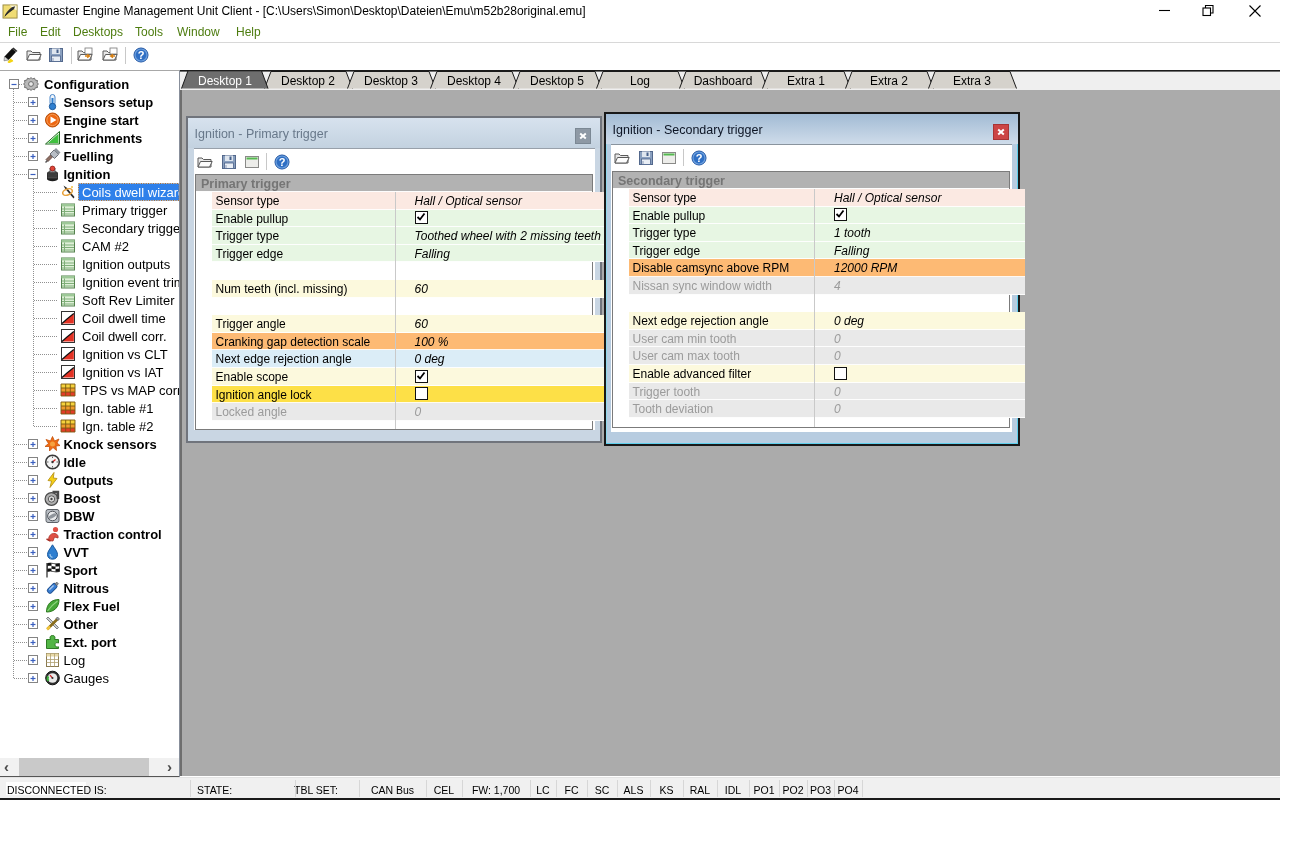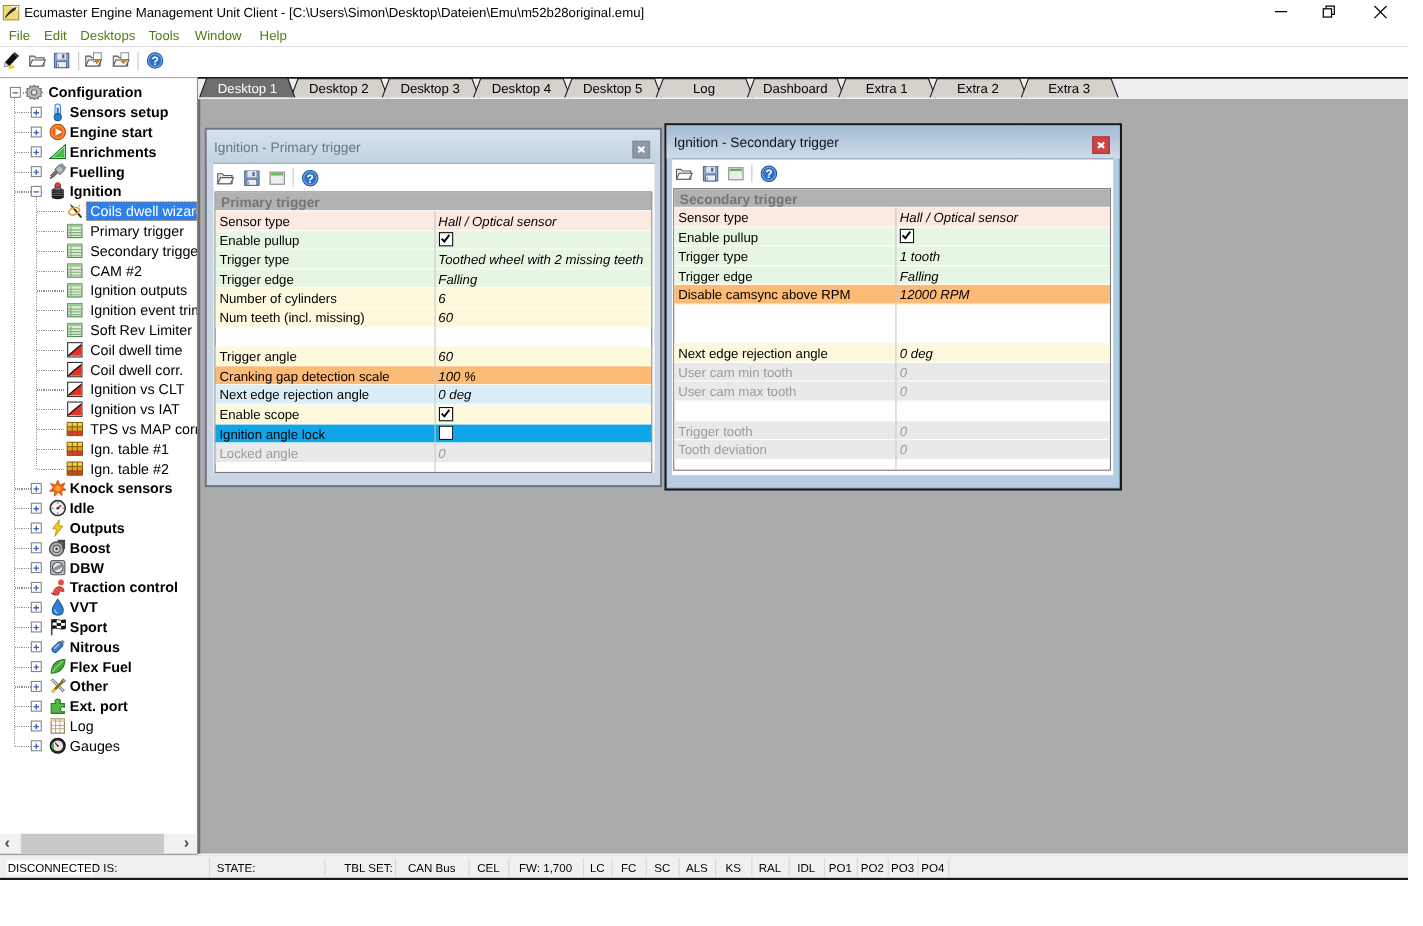--- a/index.html
+++ b/index.html
@@ -24,29 +24,29 @@
 
 .mwin{position:absolute;box-sizing:border-box;}
 #win1{left:186px;top:116px;width:416px;height:327px;background:#c9d6e3;border:2px solid #70747c;}
 #win2{left:604px;top:112px;width:416px;height:334px;background:#b7cce0;border:2px solid #191919;box-shadow:inset -1px -1px 0 #5ecfec,inset 1px 0 0 #8fd8ec;}
 .wtitle{position:absolute;font-size:12.5px;white-space:nowrap;}
 .wclose{position:absolute;width:16px;height:16px;box-sizing:border-box;}
 .wcontent{position:absolute;background:#fff;}
 .wtable{position:absolute;box-sizing:border-box;border:1px solid #7b7b7b;background:#fff;}
 .thead{position:absolute;left:0;width:100%;background:#b2b2b2;box-sizing:border-box;border-bottom:1px solid #fdfdfd;}
 .thead span{position:absolute;left:5px;top:2px;font-size:12.5px;font-weight:bold;color:#757575;}
-.trow{position:absolute;left:0;width:100%;height:17.6px;box-sizing:border-box;border-bottom:1px solid rgba(255,255,255,0.9);}
+.trow{position:absolute;left:16px;width:100%;height:17.6px;box-sizing:border-box;border-bottom:1px solid rgba(255,255,255,0.9);}
 .tl{position:absolute;left:3.5px;top:2px;font-size:12px;color:#000;white-space:nowrap;}
 .tv{position:absolute;top:2px;font-size:12px;color:#000;white-space:nowrap;font-style:italic;}
 .tdis .tl,.tdis .tv{color:#9b9b9b;}
 .cdiv{position:absolute;top:0;width:1px;height:100%;background:#c9c9c9;}
 .cb{position:absolute;top:1.5px;width:13px;height:13px;background:#fff;border:1.6px solid #111;box-sizing:border-box;}
 .ck{position:absolute;left:0px;top:0px;width:10px;height:10px;}
 .rpink{background:#fbe9e2;}.rgreen{background:#e7f6e3;}.ryel{background:#fcf9dd;}
-.rbright{background:#fdba74;}.rblue{background:#dbedf7;}.rmag{background:#0ea5e9;text-align:right;}.rdis{background:#e9e9e9;}
+.rbright{background:#fdba74;}.rblue{background:#dbedf7;}.rmag{background:#fde047;text-align:right;}.rdis{background:#e9e9e9;}
 </style></head>
 <body>
 <div id="app">
 <div id="titlebar">
 <svg class="abs" style="left:2px;top:4px" width="17" height="15" viewBox="0 0 16 16">
 <rect x="0" y="1" width="15" height="14" fill="#f0dc74" stroke="#9a8c40" stroke-width="1"></rect>
 <path d="M7 1.5 L14.5 1.5 L14.5 7 Z" fill="#fbf6df"></path>
 <path d="M9.5 3.5 L13 2.5 L11.5 5.5 C8 8,5 10,3 12.5 L1.5 13.5 L2.5 11 C4.5 8,6.5 5.5,9.5 3.5 Z" fill="#2e2e2e"></path>
 <path d="M2 13 C5 9.5,8 7,12 4.5" stroke="#2e2e2e" stroke-width="0.8" fill="none"></path>
 <path d="M3.5 12.5 C6 11.5,8 10,9.5 8.5" stroke="#f0dc74" stroke-width="0.7" fill="none"></path>
@@ -545,24 +545,20 @@
             </span>
 </div>
 <div class="trow rgreen" style="top:52.2px">
 <span class="tl">Trigger type</span>
 <span class="tv" style="left:202.5px">Toothed wheel with 2 missing teeth</span>
 </div>
 <div class="trow rgreen" style="top:69.80000000000001px">
 <span class="tl">Trigger edge</span>
 <span class="tv" style="left:202.5px">Falling</span>
 </div>
-<div class="trow ryel" style="top:87.4px">
-<span class="tl">Number of cylinders</span>
-<span class="tv" style="left:202.5px">6</span>
-</div>
 <div class="trow ryel" style="top:105.0px">
 <span class="tl">Num teeth (incl. missing)</span>
 <span class="tv" style="left:202.5px">60</span>
 </div>
 <div class="trow ryel" style="top:140.2px">
 <span class="tl">Trigger angle</span>
 <span class="tv" style="left:202.5px">60</span>
 </div>
 <div class="trow rbright" style="top:157.79999999999998px">
 <span class="tl">Cranking gap detection scale</span>
@@ -634,49 +630,57 @@
 <span class="tv" style="left:205.0px">1 tooth</span>
 </div>
 <div class="trow rgreen" style="top:69.80000000000001px">
 <span class="tl">Trigger edge</span>
 <span class="tv" style="left:205.0px">Falling</span>
 </div>
 <div class="trow rbright" style="top:87.4px">
 <span class="tl">Disable camsync above RPM</span>
 <span class="tv" style="left:205.0px">12000 RPM</span>
 </div>
+<div class="trow rdis tdis" style="top:105.0px">
+<span class="tl">Nissan sync window width</span>
+<span class="tv" style="left:205.0px">4</span>
+</div>
 <div class="trow ryel" style="top:140.2px">
 <span class="tl">Next edge rejection angle</span>
 <span class="tv" style="left:205.0px">0 deg</span>
 </div>
 <div class="trow rdis tdis" style="top:157.79999999999998px">
 <span class="tl">User cam min tooth</span>
 <span class="tv" style="left:205.0px">0</span>
 </div>
 <div class="trow rdis tdis" style="top:175.39999999999998px">
 <span class="tl">User cam max tooth</span>
 <span class="tv" style="left:205.0px">0</span>
+</div>
+<div class="trow ryel" style="top:192.99999999999997px">
+<span class="tl">Enable advanced filter</span>
+<span class="cb" style="left:205.0px"></span>
 </div>
 <div class="trow rdis tdis" style="top:210.59999999999997px">
 <span class="tl">Trigger tooth</span>
 <span class="tv" style="left:205.0px">0</span>
 </div>
 <div class="trow rdis tdis" style="top:228.19999999999996px">
 <span class="tl">Tooth deviation</span>
 <span class="tv" style="left:205.0px">0</span>
 </div>
 <div class="cdiv" style="left:200.5px;top:17px;height:calc(100% - 17px)"></div>
 </div>
 </div>
 </div>
 <div id="statusbar">
 <div class="abs" style="left:6px;top:4px;width:80px;height:13px;background:#fdfdfd"></div>
 <span class="scell" style="left:7px">DISCONNECTED IS:</span>
 <span class="scell" style="left:197px">STATE:</span>
-<span class="scell" style="left:313px">TBL SET:</span>
+<span class="scell" style="left:294px">TBL SET:</span>
 <span class="scell" style="left:392.5px;transform:translateX(-50%)">CAN Bus</span>
 <span class="scell" style="left:444px;transform:translateX(-50%)">CEL</span>
 <span class="scell" style="left:496px;transform:translateX(-50%)">FW: 1,700</span>
 <span class="scell" style="left:543px;transform:translateX(-50%)">LC</span>
 <span class="scell" style="left:571.5px;transform:translateX(-50%)">FC</span>
 <span class="scell" style="left:602px;transform:translateX(-50%)">SC</span>
 <span class="scell" style="left:633.5px;transform:translateX(-50%)">ALS</span>
 <span class="scell" style="left:666.5px;transform:translateX(-50%)">KS</span>
 <span class="scell" style="left:700px;transform:translateX(-50%)">RAL</span>
 <span class="scell" style="left:733px;transform:translateX(-50%)">IDL</span>

